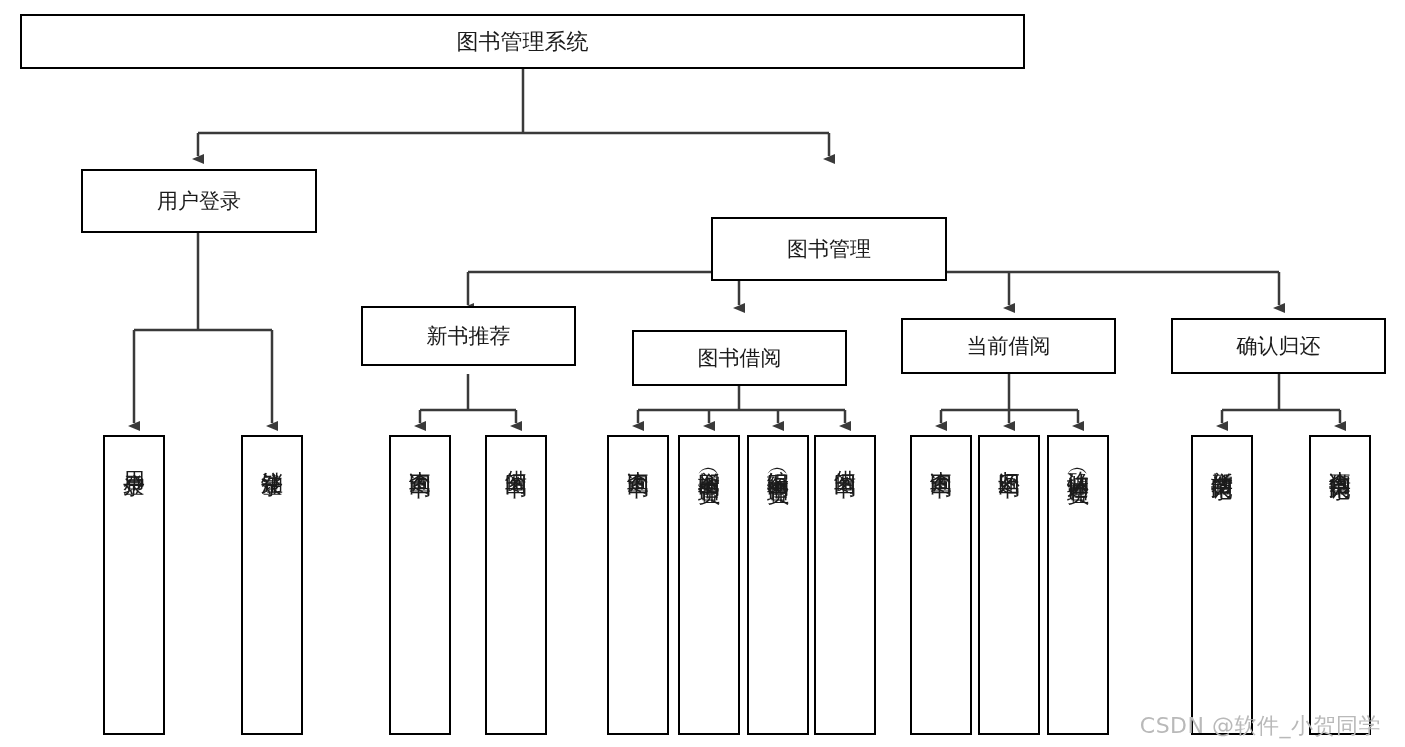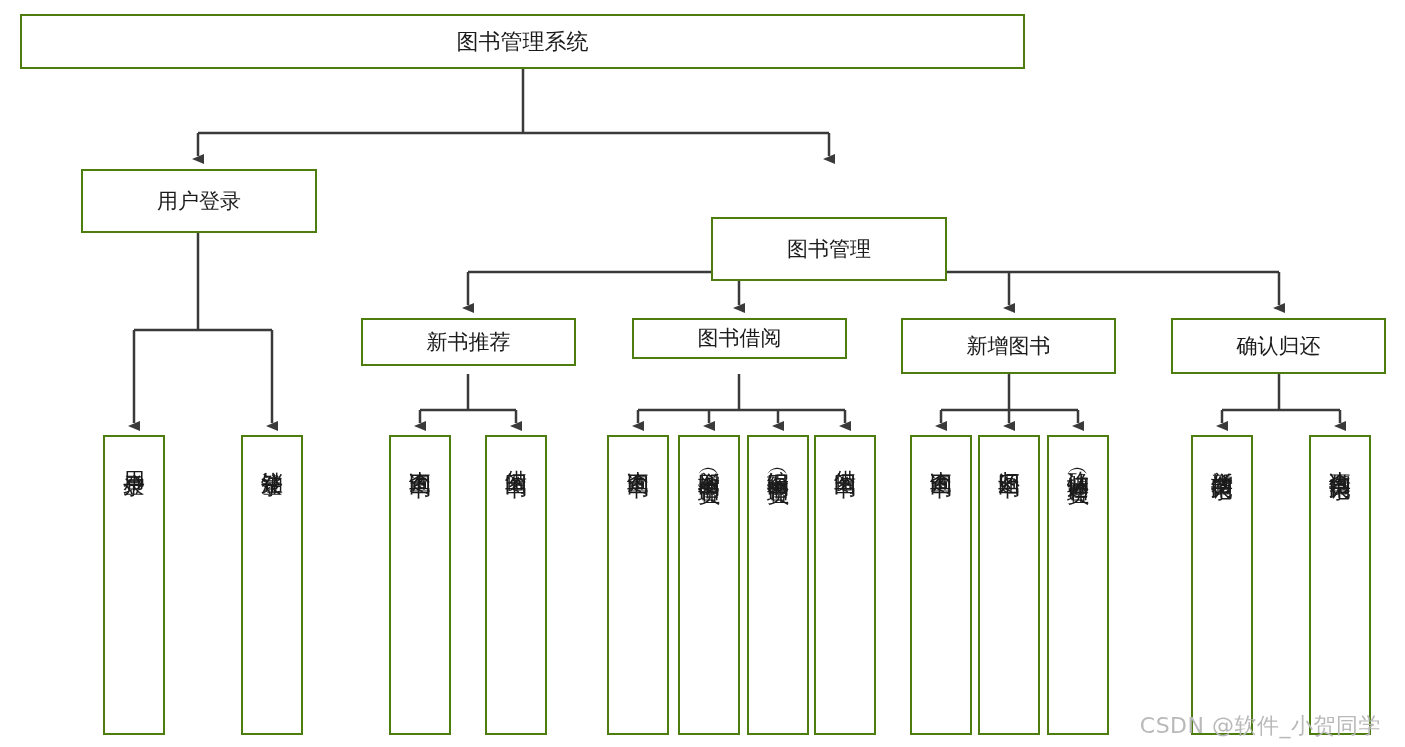--- a/index.html
+++ b/index.html
@@ -22,21 +22,21 @@
     left: 0;
     top: 0;
     width: 1405px;
     height: 747px;
     pointer-events: none;
   }
   .node {
     position: absolute;
     box-sizing: border-box;
     background: #ffffff;
-    border: 2px solid #4d7c0f;
+    border: 2px solid #000000;
     display: flex;
     align-items: center;
     justify-content: center;
   }
   .node .label {
     color: #1b1b1b;
     line-height: 1.18;
     text-align: center;
     white-space: nowrap;
   }
@@ -128,28 +128,28 @@
     <span class="label">图书管理系统</span>
   </div>
 
   <div class="node horiz" style="left:81px; top:169px; width:236px; height:64px;">
     <span class="label">用户登录</span>
   </div>
   <div class="node horiz" style="left:711px; top:169px; width:236px; height:64px;margin-top:48px;">
     <span class="label">图书管理</span>
   </div>
 
-  <div class="node horiz" style="left:361px; top:318px; width:215px; height:48px;">
+  <div class="node horiz" style="left:361px; top:306px; width:215px; height:60px;">
     <span class="label">新书推荐</span>
   </div>
-  <div class="node horiz" style="left:632px; top:318px; width:215px; height:41px;">
+  <div class="node horiz" style="left:632px; top:330px; width:215px; height:56px;">
     <span class="label">图书借阅</span>
   </div>
   <div class="node horiz" style="left:901px; top:318px; width:215px; height:56px;">
-    <span class="label">新增图书</span>
+    <span class="label">当前借阅</span>
   </div>
   <div class="node horiz" style="left:1171px; top:318px; width:215px; height:56px;">
     <span class="label">确认归还</span>
   </div>
 
   <div class="node vert" style="left:103px; top:435px; width:62px; height:300px;">
     <span class="label">用户登录</span>
   </div>
   <div class="node vert" style="left:241px; top:435px; width:62px; height:300px;">
     <span class="label">注销登录</span>

